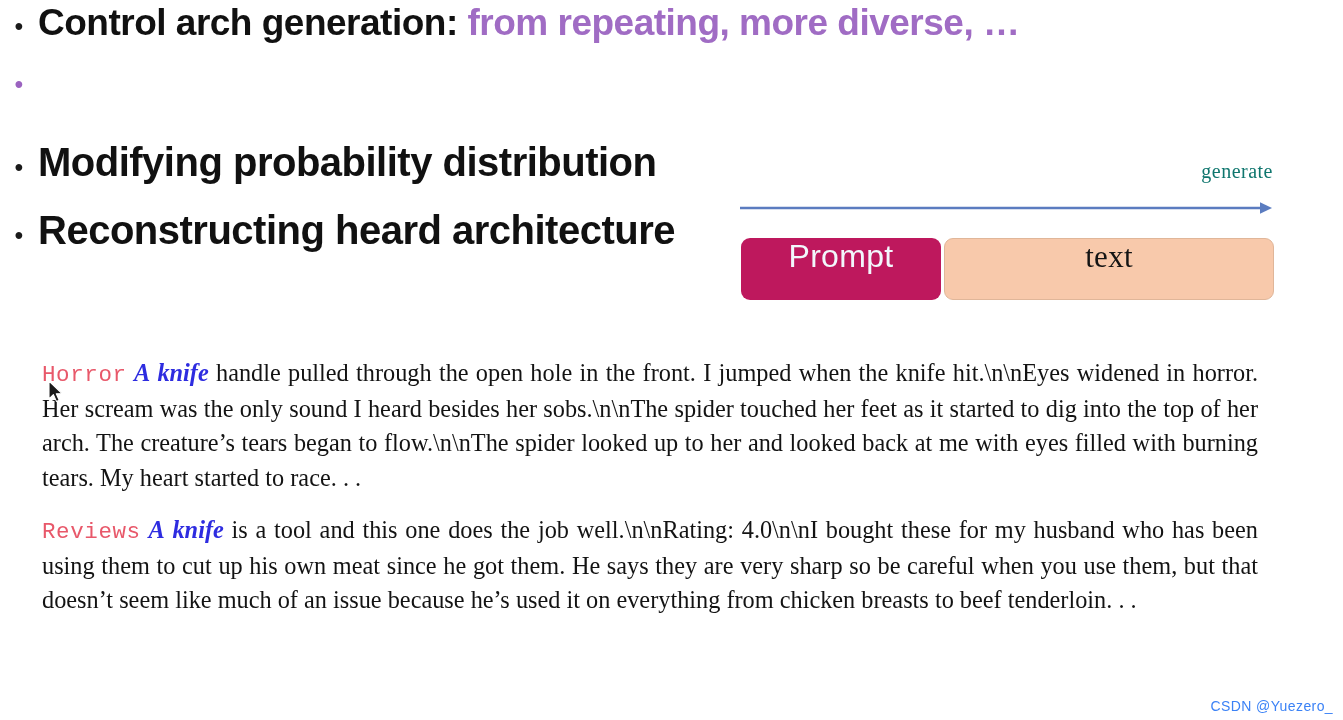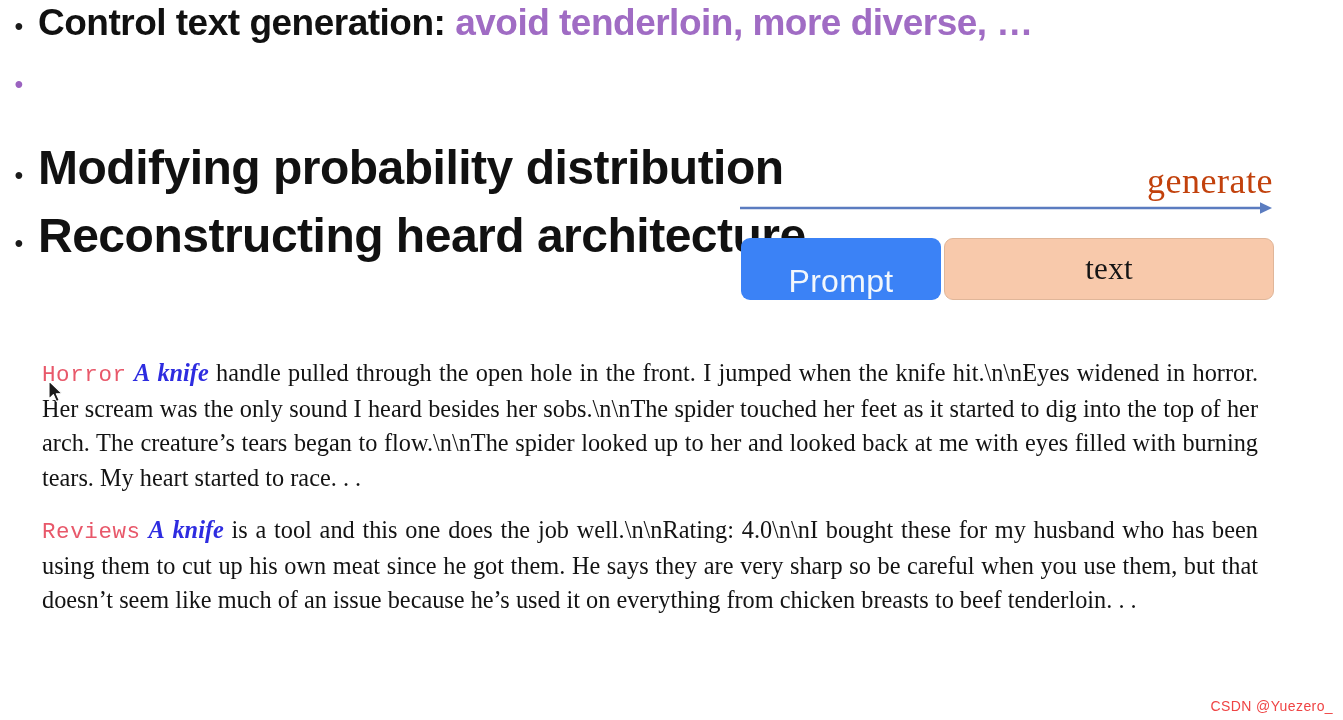--- a/index.html
+++ b/index.html
@@ -47,75 +47,74 @@
   }
   .bullet-text.purple { color: #9b63c0; }
   .accent { color: #a06cc4; font-weight: 600; }
 
   
   .row1 { position: absolute; top: 2px;   left: 0; }
   .row2 { position: absolute; top: 72px;  left: 0; }
   .row3 { position: absolute; top: 140px; left: 0; }
   .row4 { position: absolute; top: 208px; left: 0; }
   .row2 .bullet-text { font-size: 35px; }
-  .row3 .bullet-text, .row4 .bullet-text { font-size: 48px; }
+  .row3 .bullet-text, .row4 .bullet-text { font-size: 40px; }
 
   
   .diagram {
     position: absolute;
     left: 739px;
     top: 160px;
     width: 534px;
     height: 145px;
   }
   .generate-label {
     position: absolute;
     right: 0px;
     top: 0px;
     font-family: "Liberation Serif", serif;
-    font-size: 36px;
-    color: #c2410c;
+    font-size: 20px;
+    color: #0f766e;
     letter-spacing: 0.5px;
   }
   .arrow-wrap {
     position: absolute;
     left: 0;
     top: 40px;
     width: 534px;
     height: 16px;
   }
   .boxes {
     position: absolute;
     left: 2px;
     top: 78px;
     display: flex;
     align-items: stretch;
     height: 62px;
   }
   .box-prompt {
     width: 200px;
-    background: #3b82f6;
+    background: #be185d;
     border-radius: 9px;
     display: flex;
-    align-items: flex-end;
+    align-items: flex-start;
     justify-content: center;
     color: #f2f7fc;
     font-family: "Liberation Sans", sans-serif;
     font-size: 32px;
     font-weight: 400;
     letter-spacing: 0.3px;
   }
   .box-text {
     width: 328px;
     margin-left: 3px;
     background: #f8c9ab;
     border: 1px solid #e0b699;
     border-radius: 9px;
     display: flex;
-    align-items: center;
     justify-content: center;
     color: #141414;
     font-family: "Liberation Serif", serif;
     font-size: 31px;
     letter-spacing: 0.3px;
   }
 
   
   .samples {
     position: absolute;
@@ -156,32 +155,32 @@
     pointer-events: none;
   }
 
   
   .watermark {
     position: absolute;
     right: 10px;
     bottom: 6px;
     font-family: "Liberation Sans", sans-serif;
     font-size: 14px;
-    color: #ef4444;
+    color: #3b82f6;
     letter-spacing: 0.4px;
   }
 </style>
 </head>
 <body>
 
 <div class="bullet-list">
 
   <div class="bullet-row row1">
     <span class="bullet-dot">•</span>
-    <span class="bullet-text"><span>Control text generation: </span><span class="accent">avoid tenderloin,  more diverse, …</span></span>
+    <span class="bullet-text"><span>Control arch generation: </span><span class="accent">from repeating,  more diverse, …</span></span>
   </div>
 
   <div class="bullet-row row2">
     <span class="bullet-dot purple">•</span>
   </div>
 
   <div class="bullet-row row3">
     <span class="bullet-dot">•</span>
     <span class="bullet-text">Modifying probability distribution</span>
   </div>

